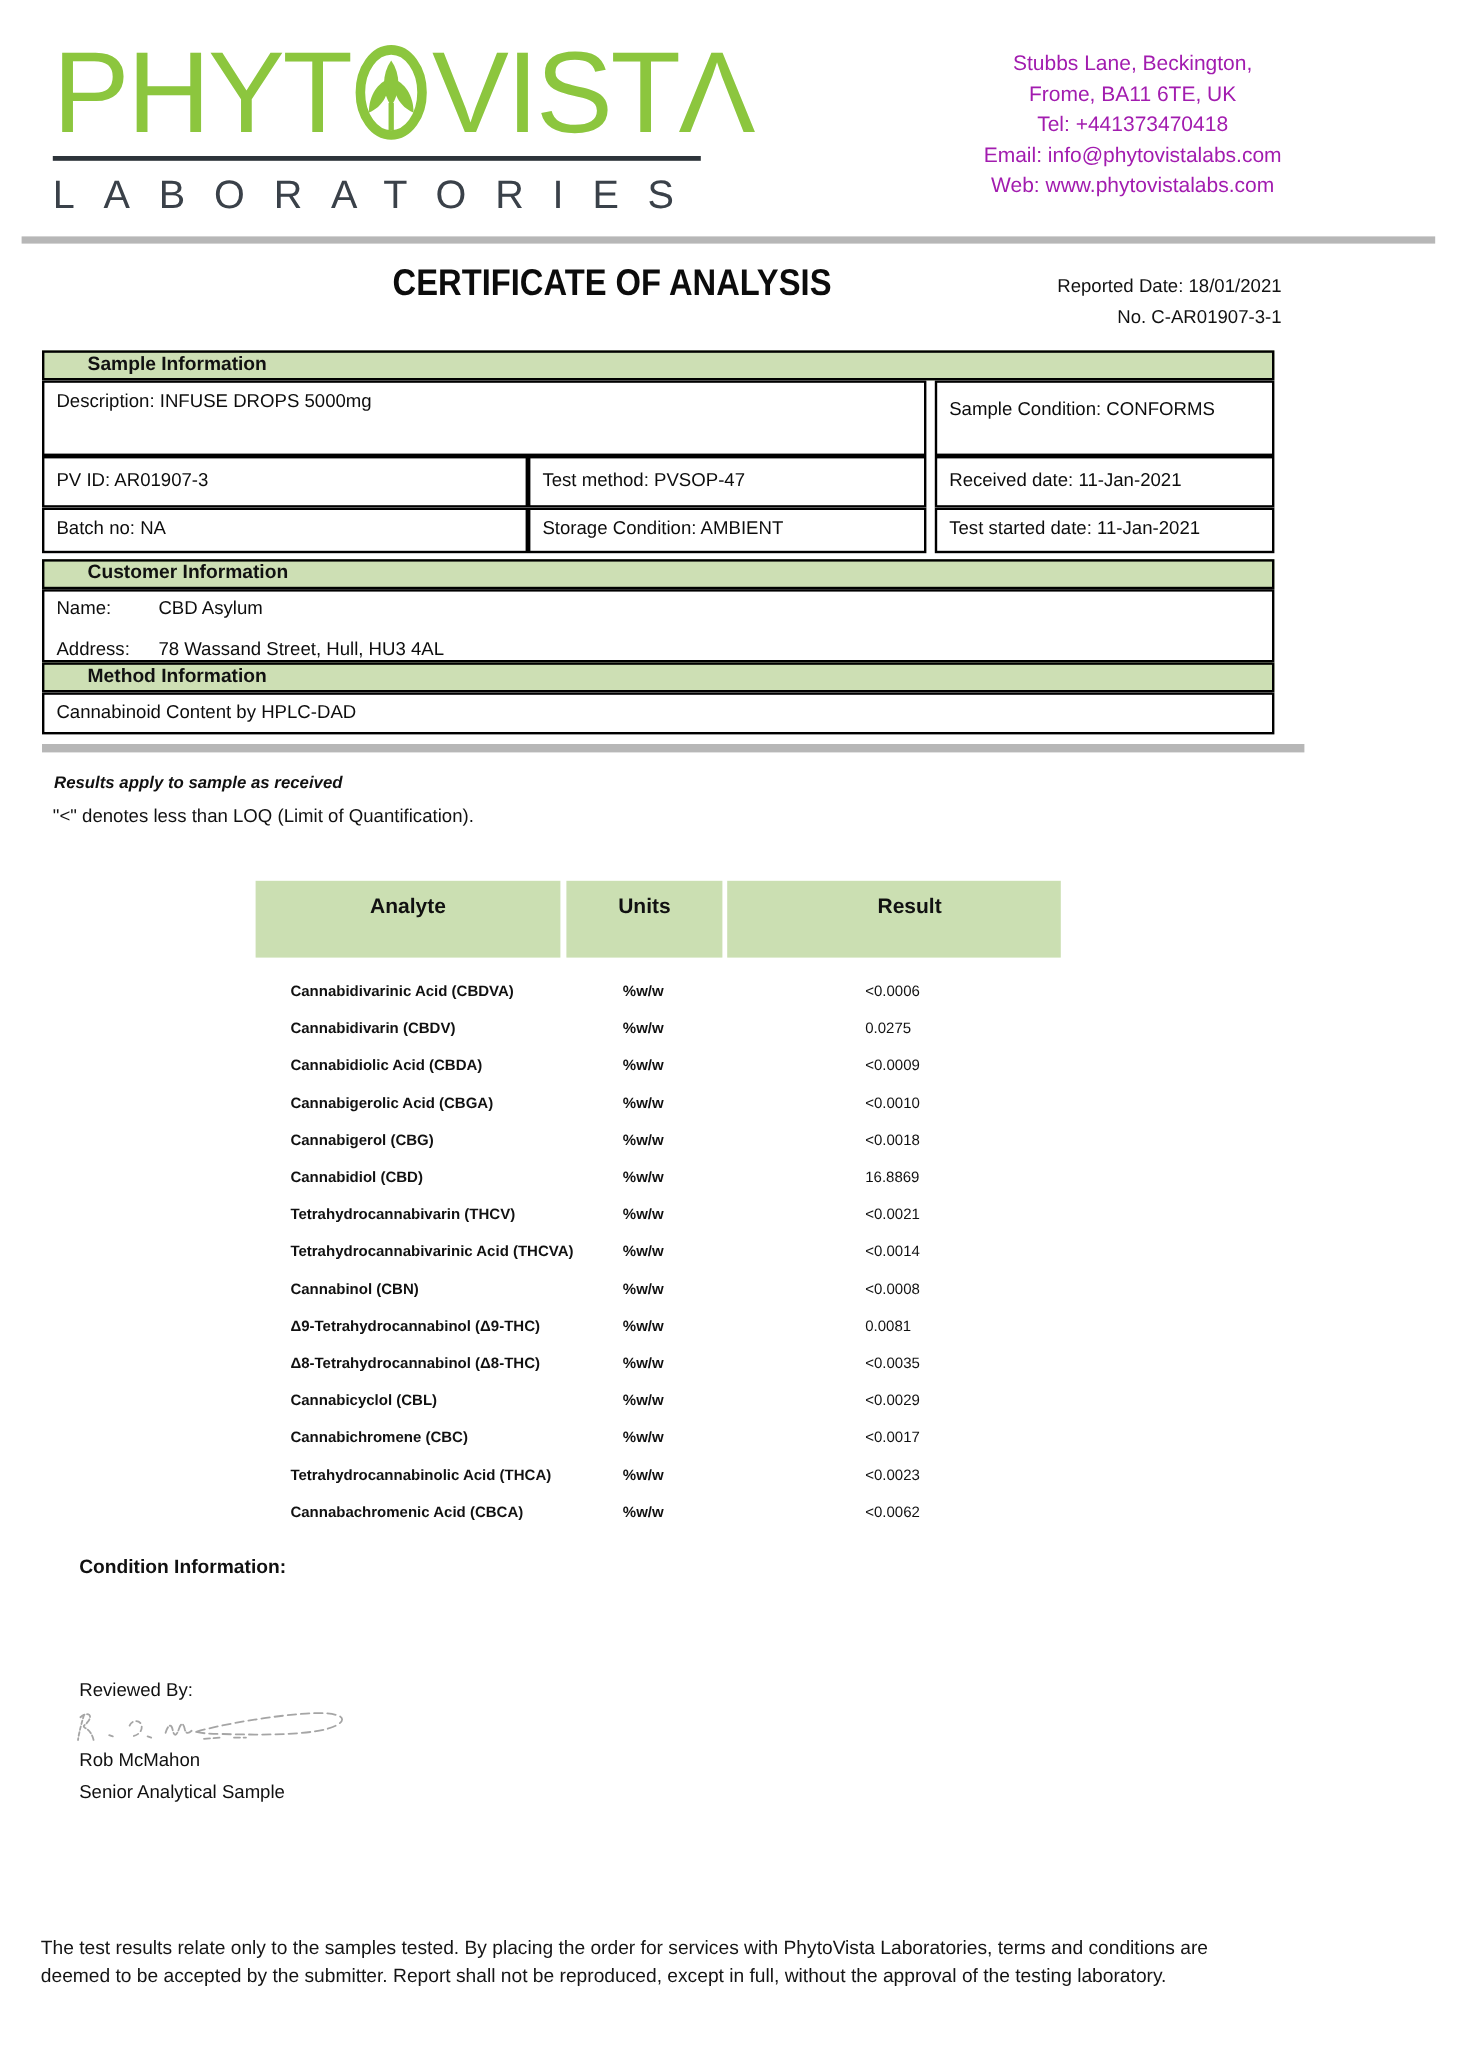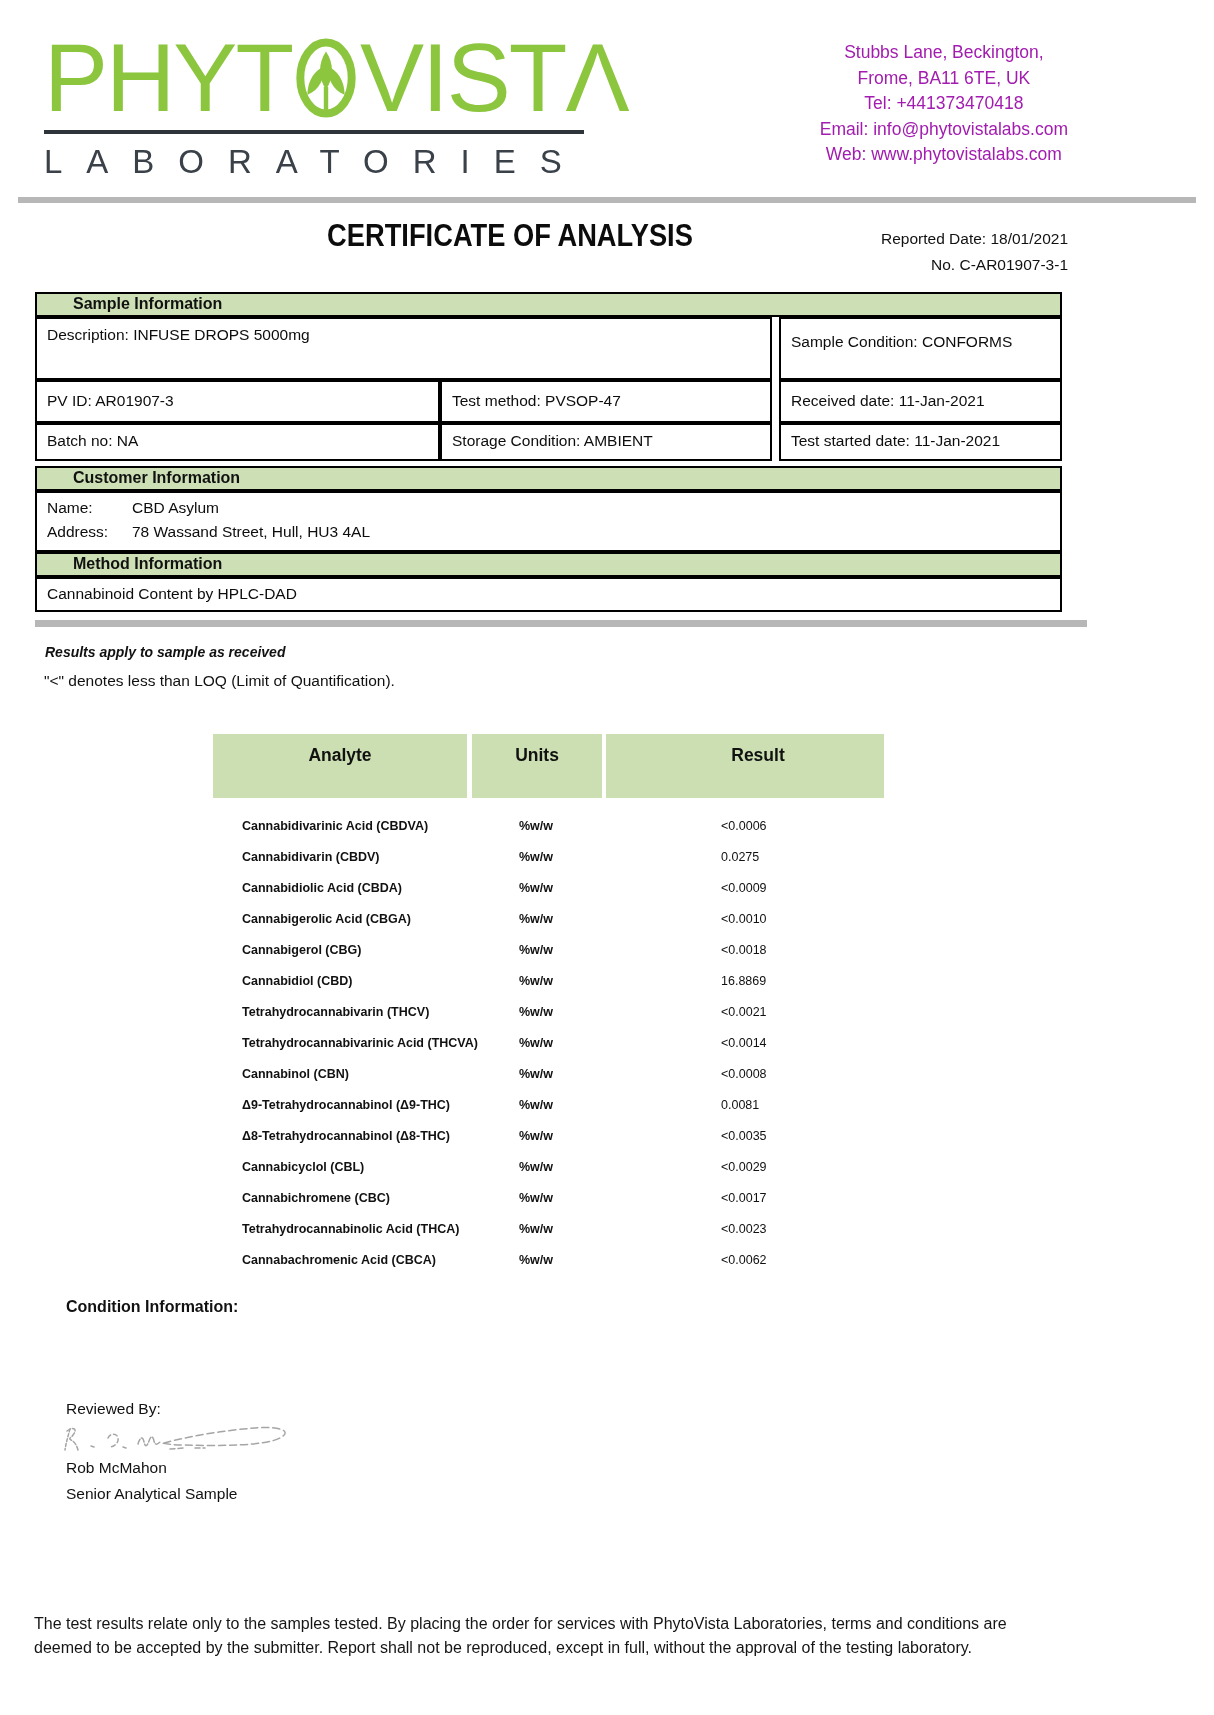--- a/index.html
+++ b/index.html
@@ -36,21 +36,21 @@
   #cell-pvid{left:35px;top:380px;width:405px;height:43px;line-height:37px;}
   #cell-testmethod{left:440px;top:380px;width:332px;height:43px;line-height:37px;}
   #cell-received{left:779px;top:380px;width:283px;height:43px;line-height:37px;}
   #cell-batch{left:35px;top:423px;width:405px;height:38px;line-height:32px;}
   #cell-storage{left:440px;top:423px;width:332px;height:38px;line-height:32px;}
   #cell-started{left:779px;top:423px;width:283px;height:38px;line-height:32px;}
   #bar-customer{left:35px;top:466px;}
   #cell-customer{left:35px;top:491px;width:1027px;height:61px;padding-top:6px;}
   #cell-customer .kv{position:relative;height:24px;}
   #cell-customer .kv .v{position:absolute;left:85px;top:0;}
-  #cell-customer .kv + .kv{}
+  #cell-customer .kv + .kv{margin-top:10px;}
   #bar-method{left:35px;top:552px;}
   #cell-method{left:35px;top:577px;width:1027px;height:35px;line-height:29px;}
 
   
   #results-note{left:45px;top:644px;font-size:14px;font-weight:700;font-style:italic;}
   #loq-note{left:44px;top:672px;font-size:15.5px;}
 
   
   .th{top:734px;height:64px;background:#cbdfb2;box-sizing:border-box;text-align:center;
       font-weight:700;font-size:17.5px;padding-top:11px;}

